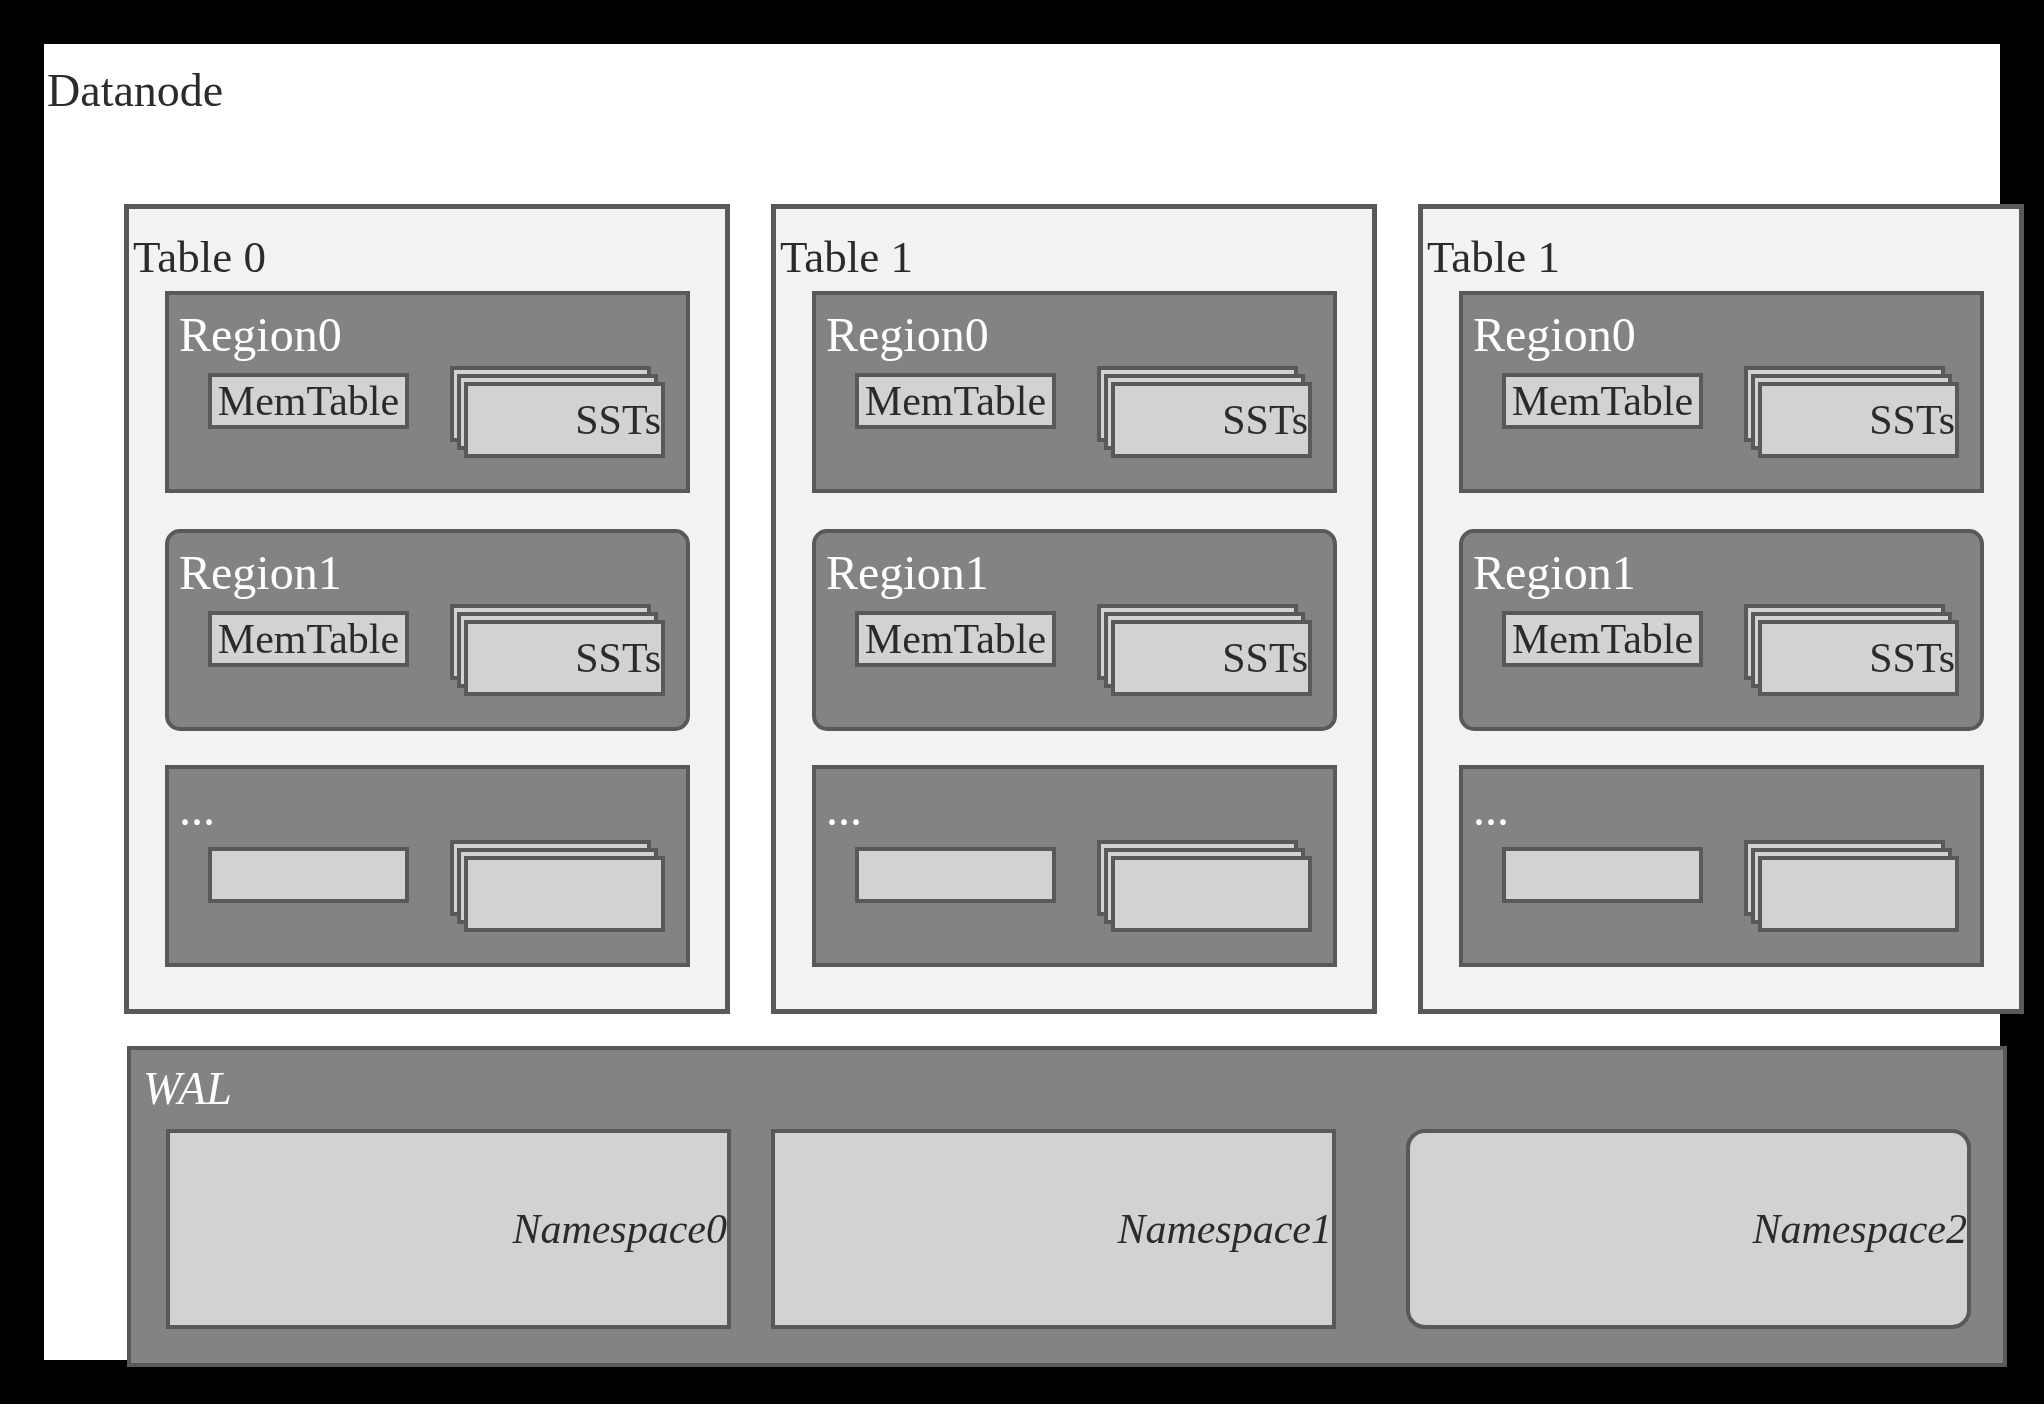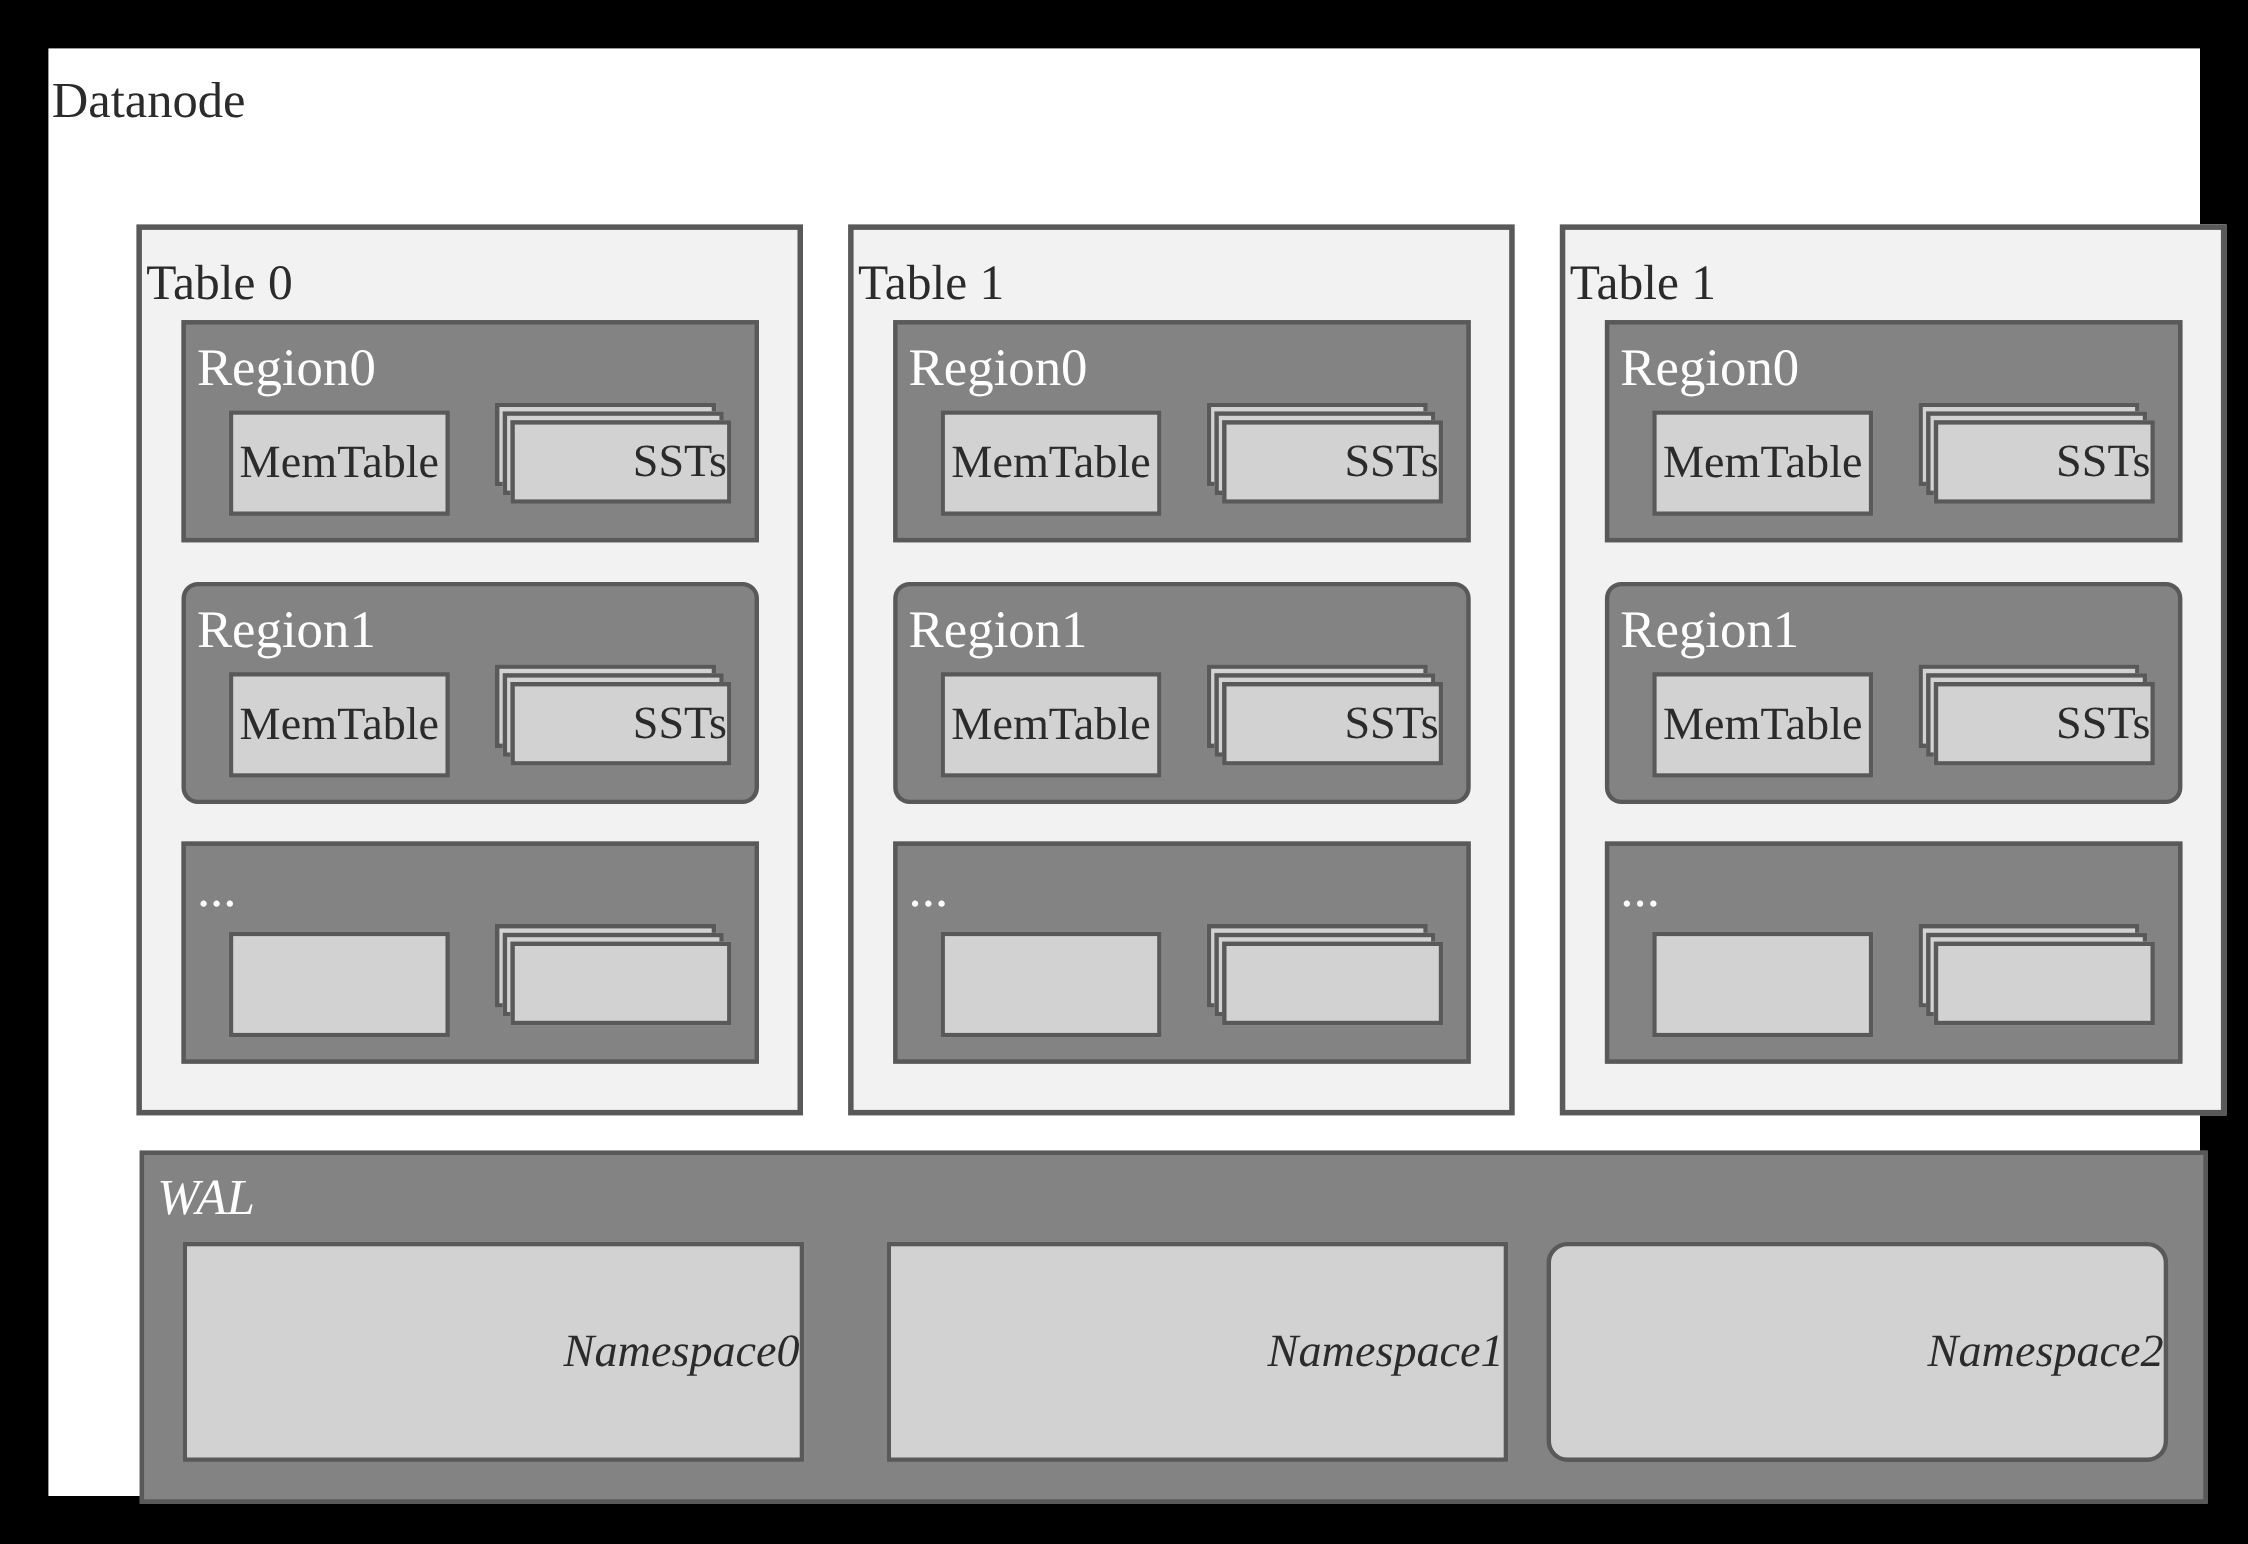--- a/index.html
+++ b/index.html
@@ -72,21 +72,21 @@
     position: absolute;
     left: 10px; top: 16px;
     font-size: 48px;
     line-height: 1;
     color: var(--text-light);
     white-space: nowrap;
   }
   .memtable-box {
     position: absolute;
     left: 39px; top: 78px;
-    width: 201px; height: 96px;
+    width: 201px; height: 56px;
     background: var(--light-fill);
     border: 4px solid var(--line);
     display: flex; align-items: center; justify-content: center;
     font-size: 42px;
     color: var(--text-dark);
   }
   .sst-card {
     position: absolute;
     width: 201px; height: 76px;
     background: var(--light-fill);
@@ -120,21 +120,21 @@
     position: absolute;
     top: 79px;
     width: 565px; height: 200px;
     background: var(--light-fill);
     border: 4px solid var(--line);
     display: flex; align-items: center; justify-content: flex-end;
     font-size: 42px;
     color: var(--text-dark);
   }
   .namespace-box.ns0 { left: 35px; }
-  .namespace-box.ns1 { left: 675px; }
+  .namespace-box.ns1 { left: 640px; }
   .namespace-box.ns2 { left: 1275px; border-radius: 19px; }
 </style>
 </head>
 <body>
 
 <div class="canvas">
   <div class="inner">
 
     <div class="page-title">Datanode</div>
 

